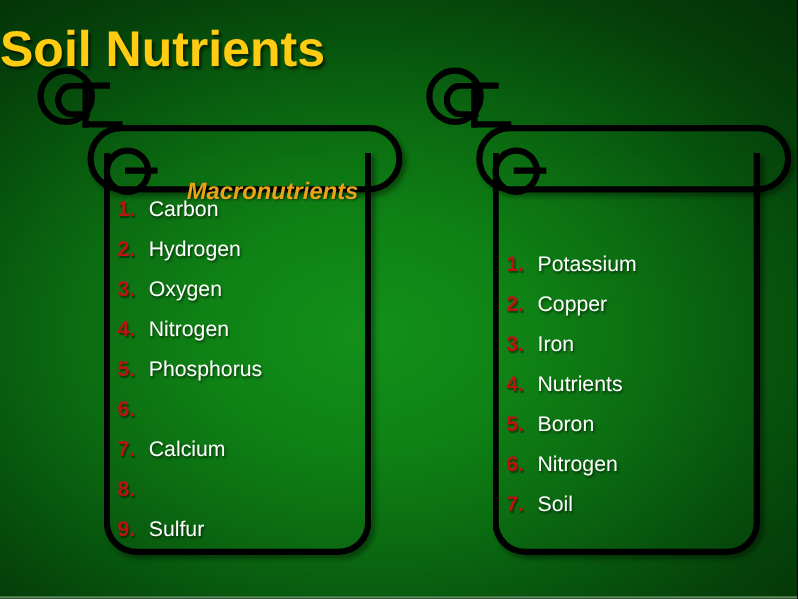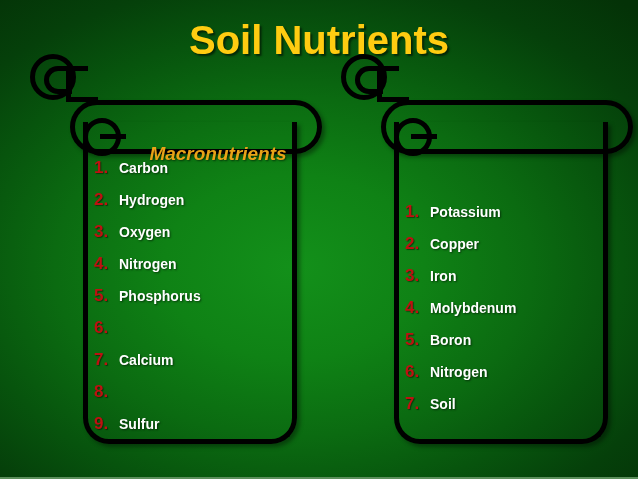--- a/index.html
+++ b/index.html
@@ -28,21 +28,20 @@
     border-bottom: 2px solid #5c8f5c;
     box-sizing: border-box;
   }
 
   
   #slide-title {
     position: absolute;
     top: 18px;
     left: 0;
     width: 638px;
-    text-align: center;
     font-size: 40px;
     font-weight: bold;
     letter-spacing: 0px;
     color: #FFCC11;
     text-shadow: 2px 2px 2px rgba(0,0,0,0.55);
     white-space: nowrap;
   }
 
   
   .scroll-panel {
@@ -201,22 +200,22 @@
   }
   .nutrient-num {
     width: 25px;
     flex: none;
     font-size: 17px;
     font-weight: bold;
     color: #BE1111;
     text-shadow: 1px 1px 1px rgba(0,0,0,0.45);
   }
   .nutrient-name {
-    font-size: 14px;
-    font-weight: bold;
+    font-size: 17px;
+    font-weight: normal;
     color: #FFFFFF;
     text-shadow: 1px 1px 2px rgba(0,0,0,0.55);
   }
 </style>
 </head>
 <body>
 
 <div id="slide">
 
   <div id="slide-title">Soil Nutrients</div>
@@ -290,21 +289,21 @@
       <li class="nutrient-item">
         <span class="nutrient-num">2.</span>
         <span class="nutrient-name">Copper</span>
       </li>
       <li class="nutrient-item">
         <span class="nutrient-num">3.</span>
         <span class="nutrient-name">Iron</span>
       </li>
       <li class="nutrient-item">
         <span class="nutrient-num">4.</span>
-        <span class="nutrient-name">Molybdenum</span>
+        <span class="nutrient-name">Nutrients</span>
       </li>
       <li class="nutrient-item">
         <span class="nutrient-num">5.</span>
         <span class="nutrient-name">Boron</span>
       </li>
       <li class="nutrient-item">
         <span class="nutrient-num">6.</span>
         <span class="nutrient-name">Nitrogen</span>
       </li>
       <li class="nutrient-item">

